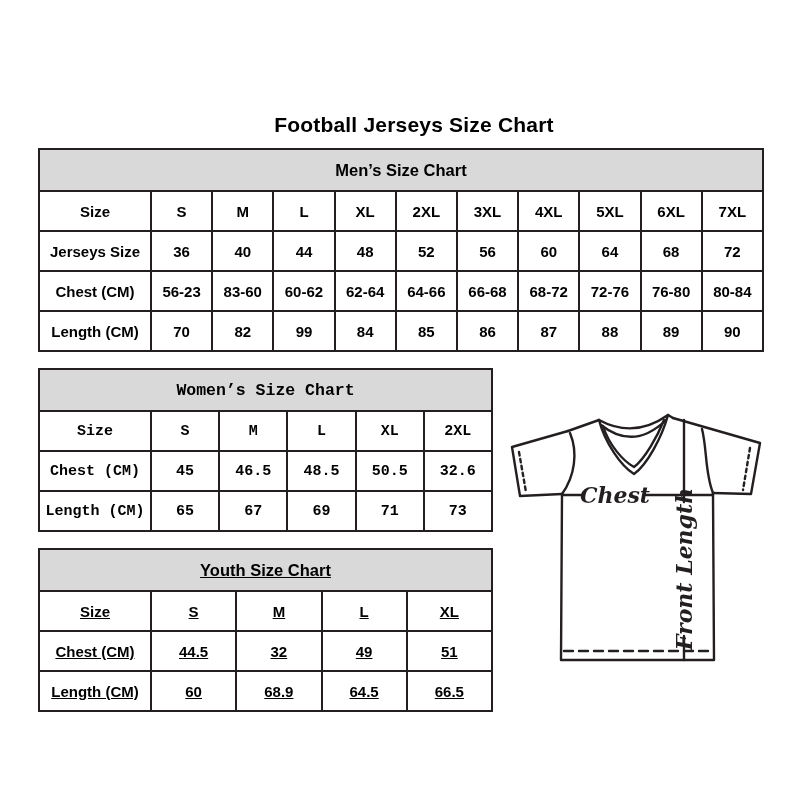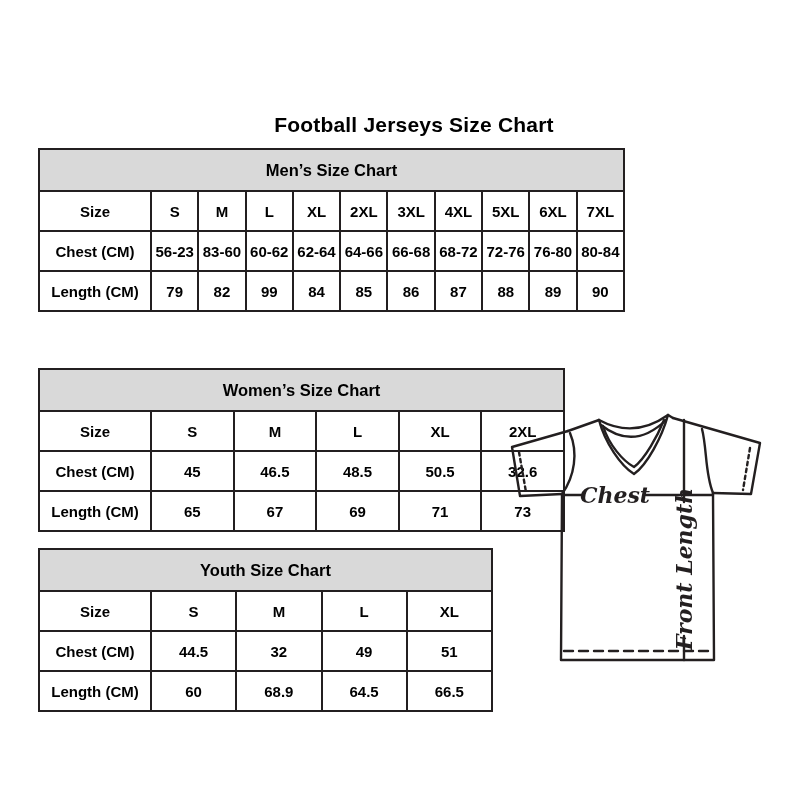--- a/index.html
+++ b/index.html
@@ -24,23 +24,23 @@
     letter-spacing: 0.2px;
     color: #000;
     padding-left: 8px;
   }
   table.size-table {
     position: absolute;
     border-collapse: collapse;
     table-layout: fixed;
     background: #fff;
   }
-  #men-table   { left: 38px; top: 148px; width: 587px; }
-  #women-table { left: 38px; top: 368px; width: 527px; }
-  #youth-table { left: 38px; top: 548px; width: 455px; }
+  #men-table   { left: 38px; top: 148px; width: 726px; }
+  #women-table { left: 38px; top: 368px; width: 455px; font-family: Liberation Mono, monospace; }
+  #youth-table { left: 38px; top: 548px; width: 455px; text-decoration: underline; }
   table.size-table th,
   table.size-table td {
     border: 2px solid #231f20;
     text-align: center;
     vertical-align: middle;
     font-weight: bold;
     font-size: 15px;
     color: #000;
     padding: 0;
     overflow: hidden;
@@ -108,35 +108,48 @@
           <td>L</td>
           <td>XL</td>
           <td>2XL</td>
           <td>3XL</td>
           <td>4XL</td>
           <td>5XL</td>
           <td>6XL</td>
           <td>7XL</td>
         </tr>
         <tr>
+          <td>Jerseys Size</td>
+          <td>36</td>
+          <td>40</td>
+          <td>44</td>
+          <td>48</td>
+          <td>52</td>
+          <td>56</td>
+          <td>60</td>
+          <td>64</td>
+          <td>68</td>
+          <td>72</td>
+        </tr>
+        <tr>
           <td>Chest (CM)</td>
           <td>56-23</td>
           <td>83-60</td>
           <td>60-62</td>
           <td>62-64</td>
           <td>64-66</td>
           <td>66-68</td>
           <td>68-72</td>
           <td>72-76</td>
           <td>76-80</td>
           <td>80-84</td>
         </tr>
         <tr>
           <td>Length (CM)</td>
-          <td>79</td>
+          <td>70</td>
           <td>82</td>
           <td>99</td>
           <td>84</td>
           <td>85</td>
           <td>86</td>
           <td>87</td>
           <td>88</td>
           <td>89</td>
           <td>90</td>
         </tr>

